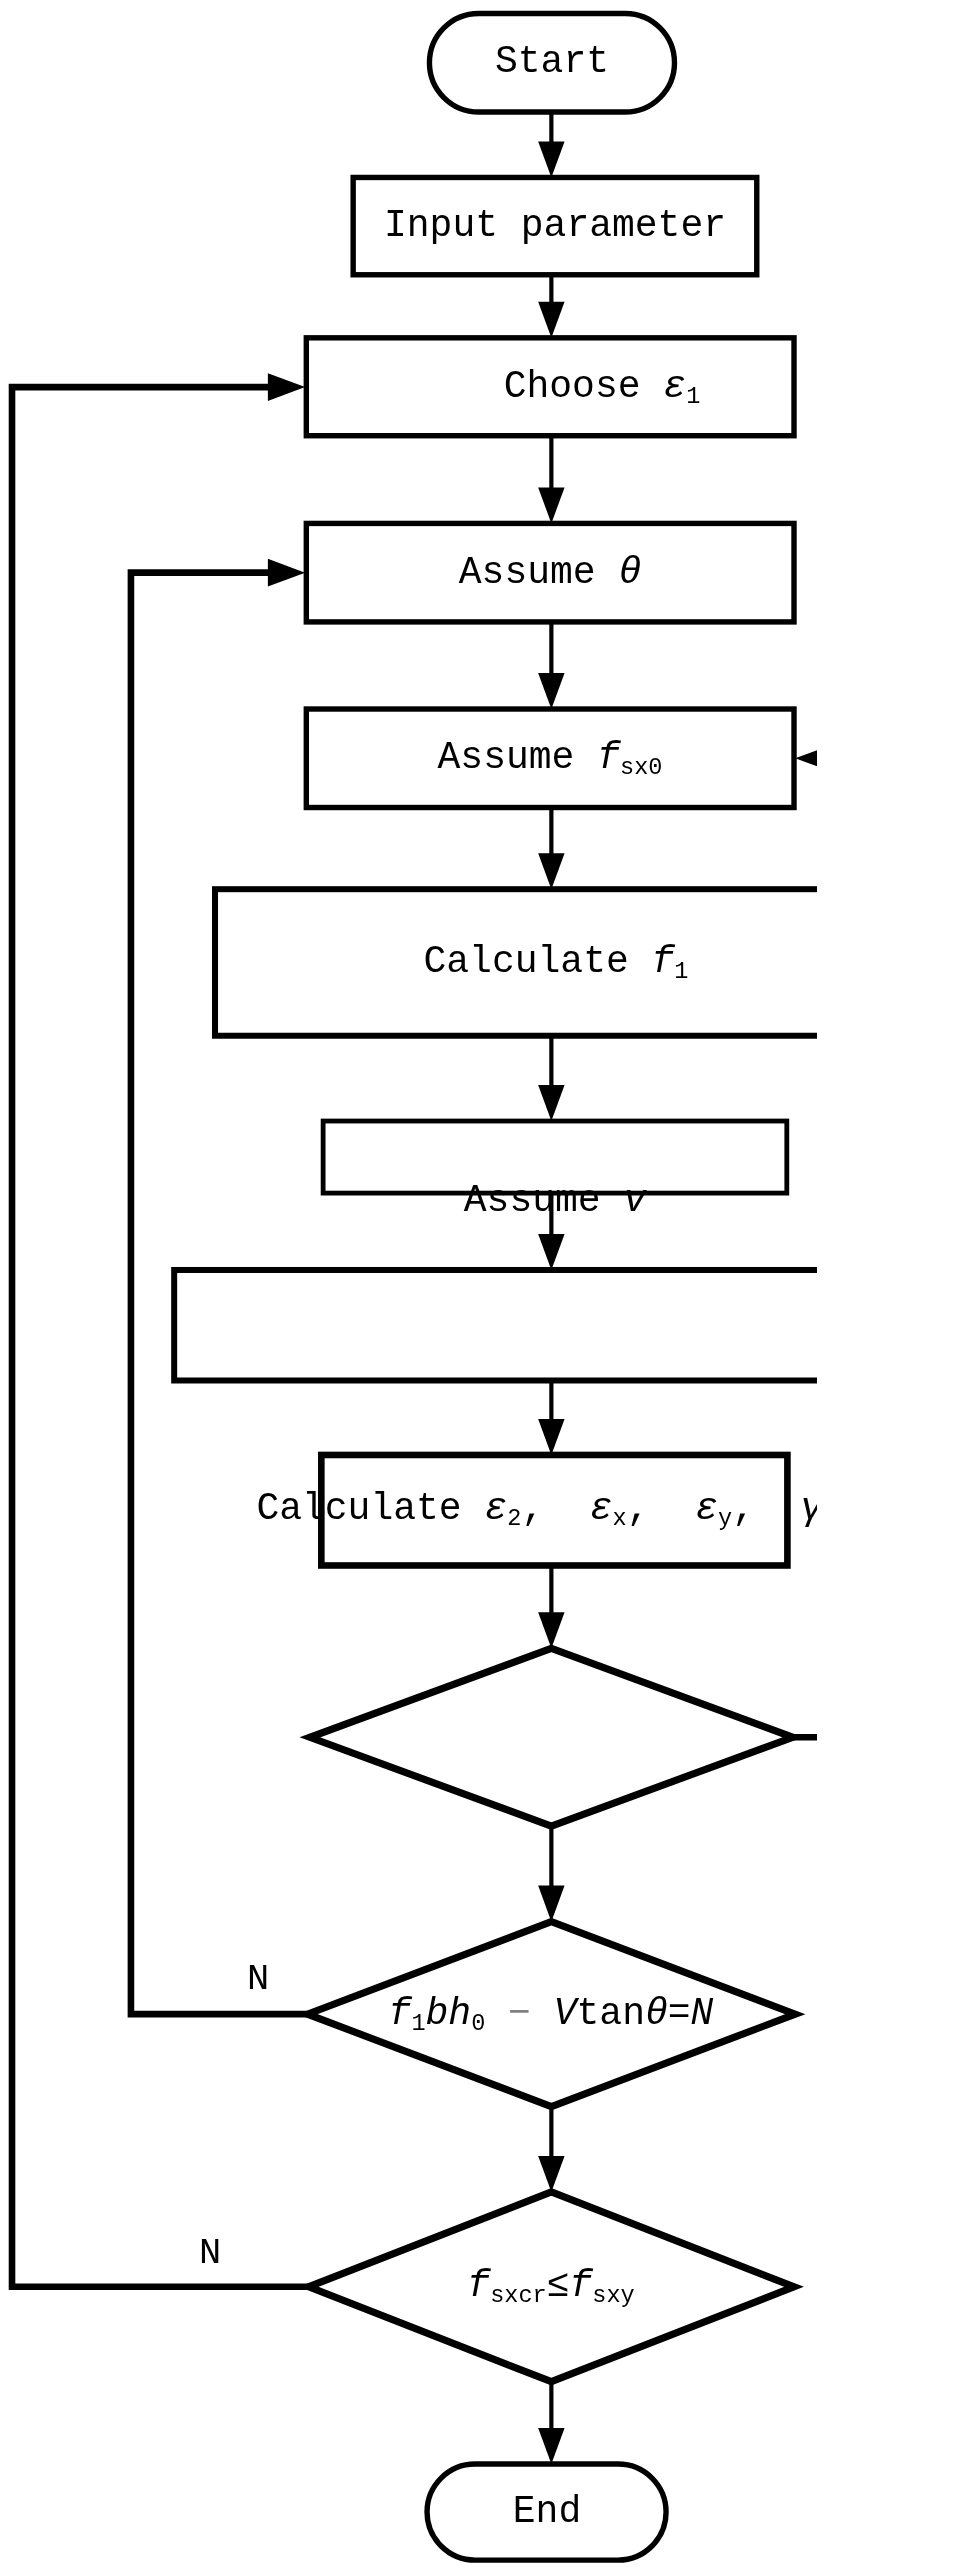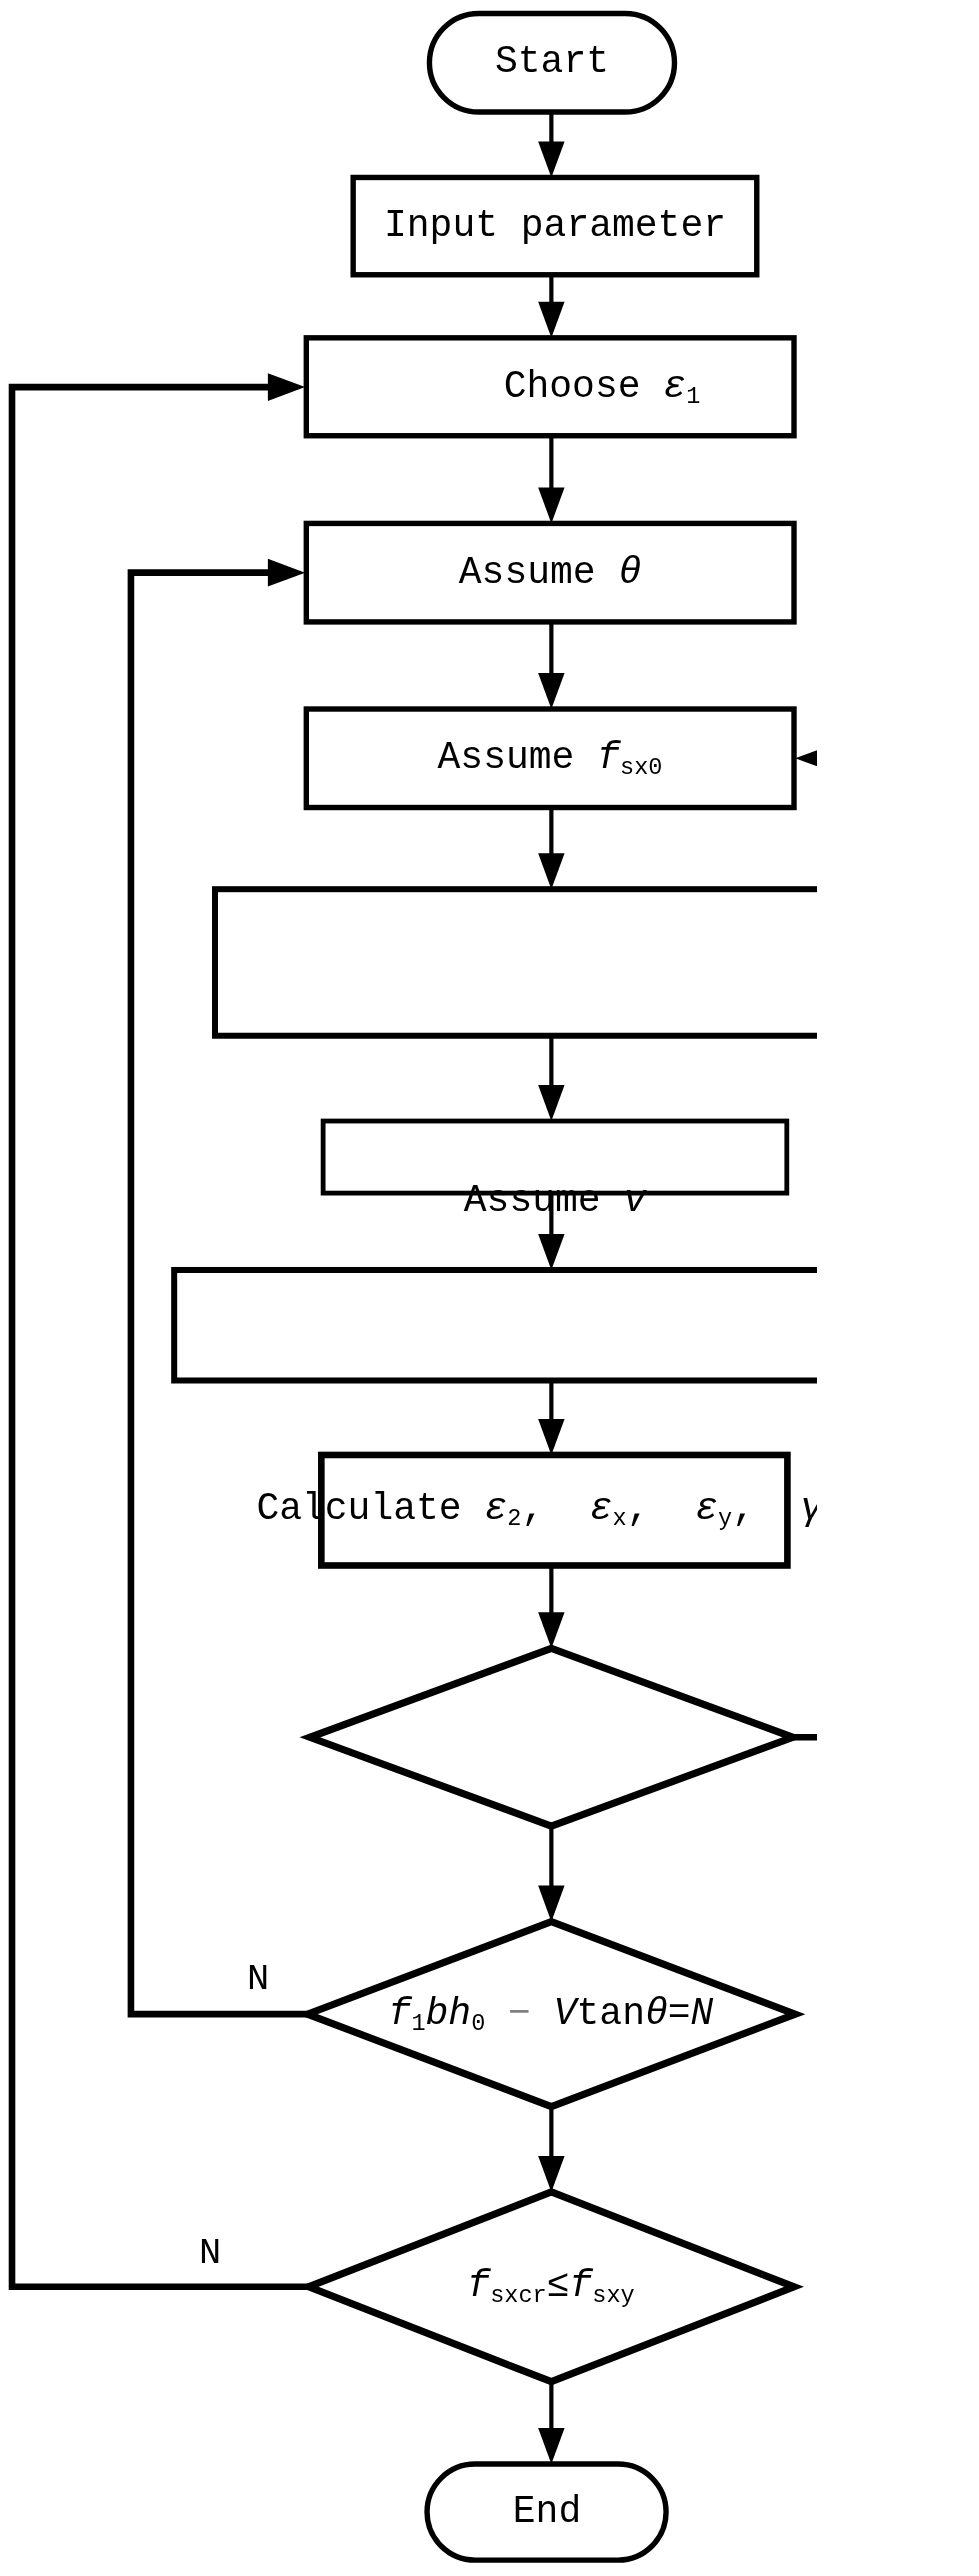--- a/index.html
+++ b/index.html
@@ -94,20 +94,21 @@
       <polygon points="918,3649 1322,3807 918,3965 514,3807" stroke-width="12"></polygon>
       <rect x="711" y="4102" width="398" height="160" rx="80" ry="80" stroke-width="9"></rect>
     </g>
   </svg>
 
   <div class="label" style="left:552px;top:62px;"><span>Start</span></div>
   <div class="label" style="left:555px;top:226px;"><span>Input parameter</span></div>
   <div class="label" style="left:578px;top:387px;margin-left:24px;"><span>Choose </span><span class="it">ε</span><span class="sub">1</span></div>
   <div class="label" style="left:550px;top:573px;"><span>Assume </span><span class="it">θ</span></div>
   <div class="label" style="left:550px;top:758px;"><span>Assume </span><span class="it">f</span><span class="sub">sx0</span></div>
+  <div class="label" style="left:556px;top:962px;"><span>Calculate </span><span class="it">f</span><span class="sub">1</span></div>
   <div class="label" style="left:555px;top:1201px;text-align:right;"><span>Assume </span><span class="it">v</span></div>
   <div class="label" style="left:554px;top:1509px;"><span>Calculate </span><span class="it">ε</span><span class="sub">2</span><span>,&nbsp; </span><span class="it">ε</span><span class="sub">x</span><span>,&nbsp; </span><span class="it">ε</span><span class="sub">y</span><span>,&nbsp; </span><span class="it">γ</span><span class="sub">xy</span></div>
 
 
   <div class="label" style="left:551px;top:2014px;"><span class="it">f</span><span class="sub">1</span><span class="it">bh</span><span class="sub">0</span><span style="color: rgb(128, 128, 128);">&nbsp;−&nbsp;</span><span class="it">V</span><span>tan</span><span class="it">θ</span><span>=</span><span class="it">N</span></div>
   <div class="label" style="left:551px;top:2286px;"><span class="it">f</span><span class="sub">sxcr</span><span>≤</span><span class="it">f</span><span class="sub">sxy</span></div>
   <div class="label" style="left:547px;top:2512px;"><span>End</span></div>
 
   <div class="nlabel" style="left:841px;top:1705px;">N</div>
   <div class="nlabel" style="left:258px;top:1979px;">N</div>

